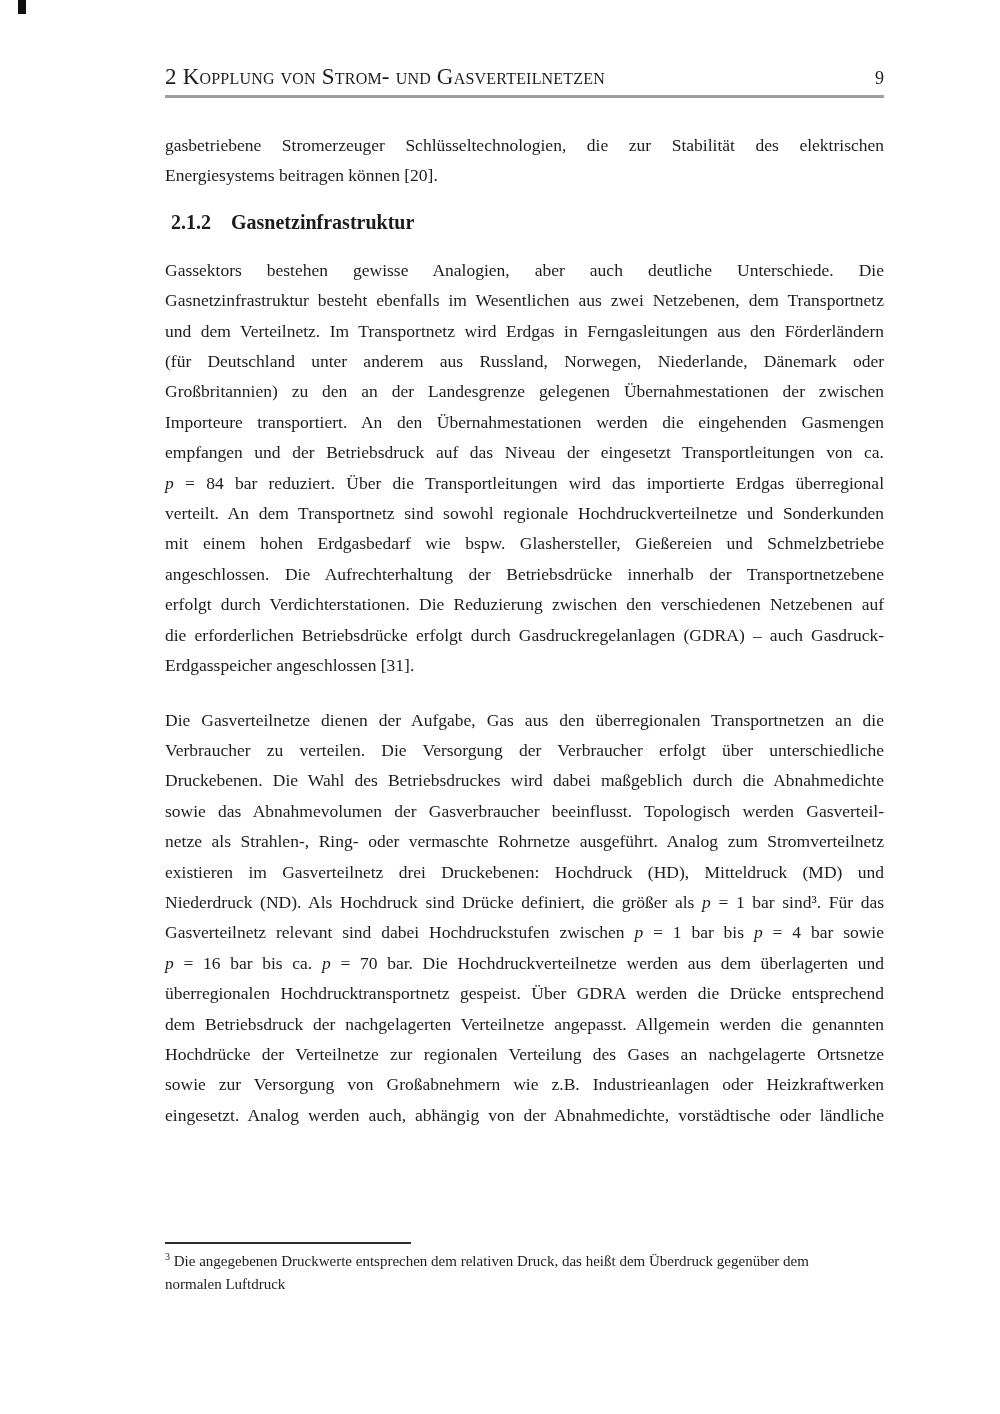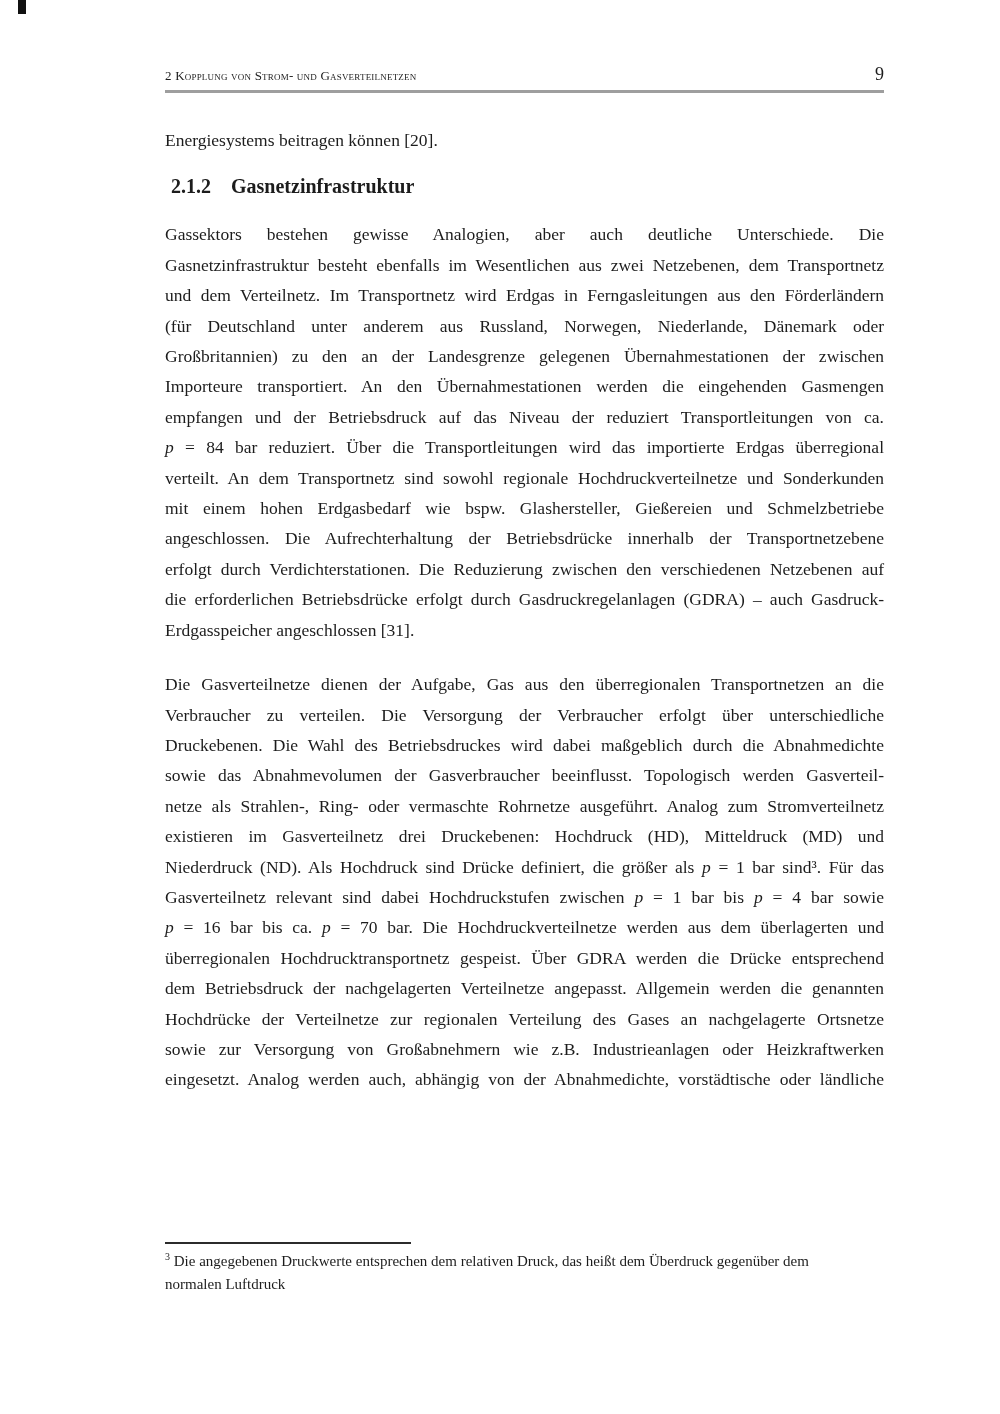--- a/index.html
+++ b/index.html
@@ -33,21 +33,21 @@
   .running-header {
     margin-top: 64px;
     display: flex;
     justify-content: space-between;
     align-items: baseline;
     border-bottom: 3px solid var(--header-rule, #9e9e9e);
     padding-bottom: 5px;
   }
   .running-header .chapter {
     font-variant: small-caps;
-    font-size: 13px;
+    font-size: 23px;
     letter-spacing: 0.2px;
   }
   .running-header .pagenum {
     font-size: 18px;
   }
   .para {
     font-size: 17.5px;
     line-height: 30.4px;
   }
   .para .line {
@@ -99,35 +99,36 @@
   <div class="scan-artifact"></div>
 
   <div class="content">
 
     <div class="running-header">
       <span class="chapter">2 Kopplung von Strom- und Gasverteilnetzen</span>
       <span class="pagenum">9</span>
     </div>
 
     <div class="para para-intro">
+        <div class="line">gasbetriebene Stromerzeuger Schlüsseltechnologien, die zur Stabilität des elektrischen</div>
         <div class="line last">Energiesystems beitragen können [20].</div>
       </div>
 
     <div class="section-heading">
       <span class="sec-num">2.1.2</span><span>Gasnetzinfrastruktur</span>
     </div>
 
     <div class="para para-2">
         <div class="line">Gassektors bestehen gewisse Analogien, aber auch deutliche Unterschiede. Die</div>
         <div class="line">Gasnetzinfrastruktur besteht ebenfalls im Wesentlichen aus zwei Netzebenen, dem Transportnetz</div>
         <div class="line">und dem Verteilnetz. Im Transportnetz wird Erdgas in Ferngasleitungen aus den Förderländern</div>
         <div class="line">(für Deutschland unter anderem aus Russland, Norwegen, Niederlande, Dänemark oder</div>
         <div class="line">Großbritannien) zu den an der Landesgrenze gelegenen Übernahmestationen der zwischen</div>
         <div class="line">Importeure transportiert. An den Übernahmestationen werden die eingehenden Gasmengen</div>
-        <div class="line">empfangen und der Betriebsdruck auf das Niveau der reduziert Transportleitungen von ca.</div>
+        <div class="line">empfangen und der Betriebsdruck auf das Niveau der eingesetzt Transportleitungen von ca.</div>
         <div class="line"><i>p</i> = 84 bar reduziert. Über die Transportleitungen wird das importierte Erdgas überregional</div>
         <div class="line">verteilt. An dem Transportnetz sind sowohl regionale Hochdruckverteilnetze und Sonderkunden</div>
         <div class="line">mit einem hohen Erdgasbedarf wie bspw. Glashersteller, Gießereien und Schmelzbetriebe</div>
         <div class="line">angeschlossen. Die Aufrechterhaltung der Betriebsdrücke innerhalb der Transportnetzebene</div>
         <div class="line">erfolgt durch Verdichterstationen. Die Reduzierung zwischen den verschiedenen Netzebenen auf</div>
         <div class="line">die erforderlichen Betriebsdrücke erfolgt durch Gasdruckregelanlagen (GDRA) – auch Gasdruck-</div>
         <div class="line last">Erdgasspeicher angeschlossen [31].</div>
       </div>
 
     <div class="para para-3">

